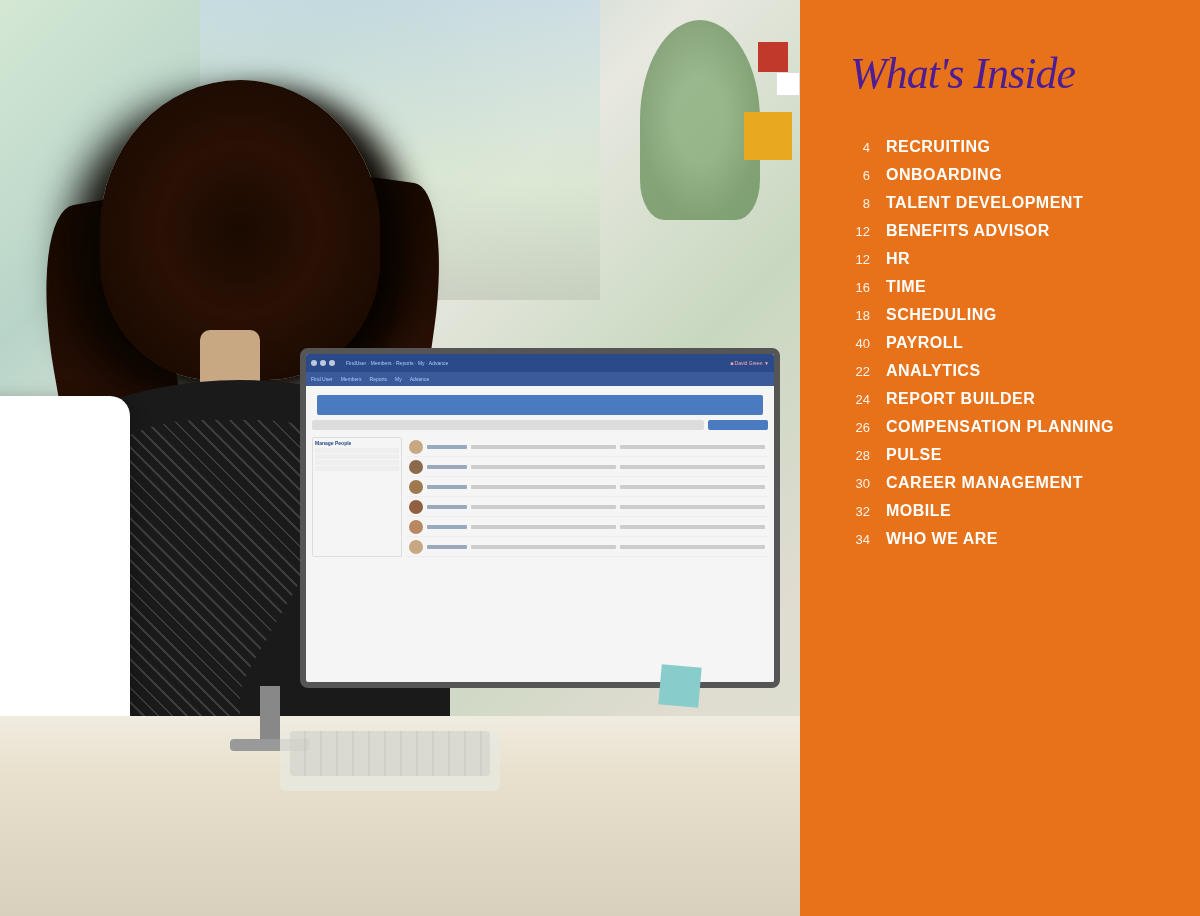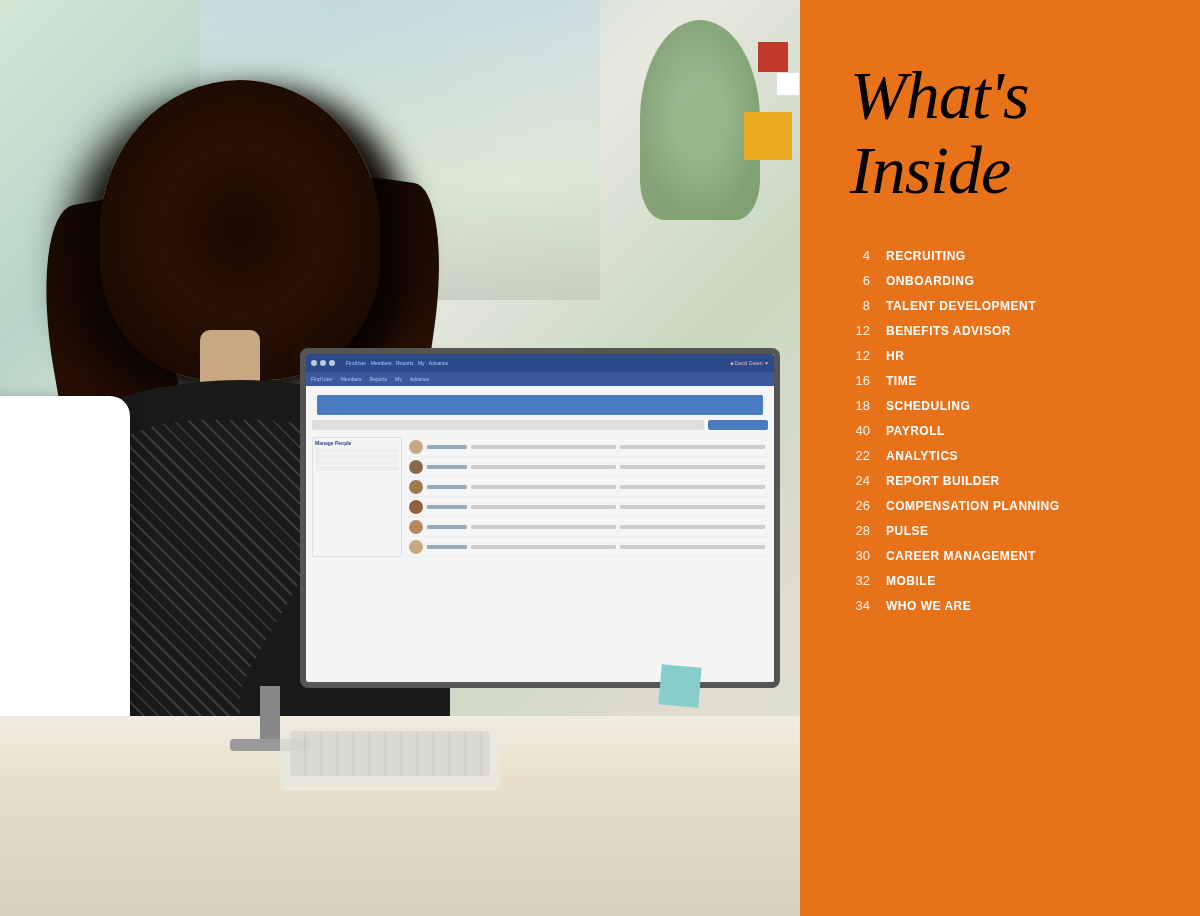--- a/index.html
+++ b/index.html
@@ -308,28 +308,27 @@
     .deco-gold-square {
       position: absolute;
       top: 112px; right: 408px;
       width: 48px; height: 48px;
       background: #e8a820;
     }
 
     
     .whats-inside-title {
       font-family: 'Georgia', cursive, serif;
-      font-size: 68px;
-      color: #000000;
+      font-size: 44px;
+      color: #4c1d95;
       font-weight: normal;
       margin-bottom: 40px;
       line-height: 1.1;
       font-style: italic;
       letter-spacing: -1px;
-      margin-top: 8px;
     }
 
     
     .toc-list {
       list-style: none;
     }
 
     .toc-item {
       display: flex;
       align-items: baseline;
@@ -341,21 +340,21 @@
       color: white;
       font-size: 13px;
       font-weight: normal;
       min-width: 20px;
       text-align: right;
       opacity: 0.9;
     }
 
     .toc-label {
       color: white;
-      font-size: 12px;
+      font-size: 16px;
       font-weight: 700;
       letter-spacing: 0.5px;
       text-transform: uppercase;
     }
   </style>
 </head>
 <body>
 
 <div class="photo-bg">
   <div class="photo-scene">

